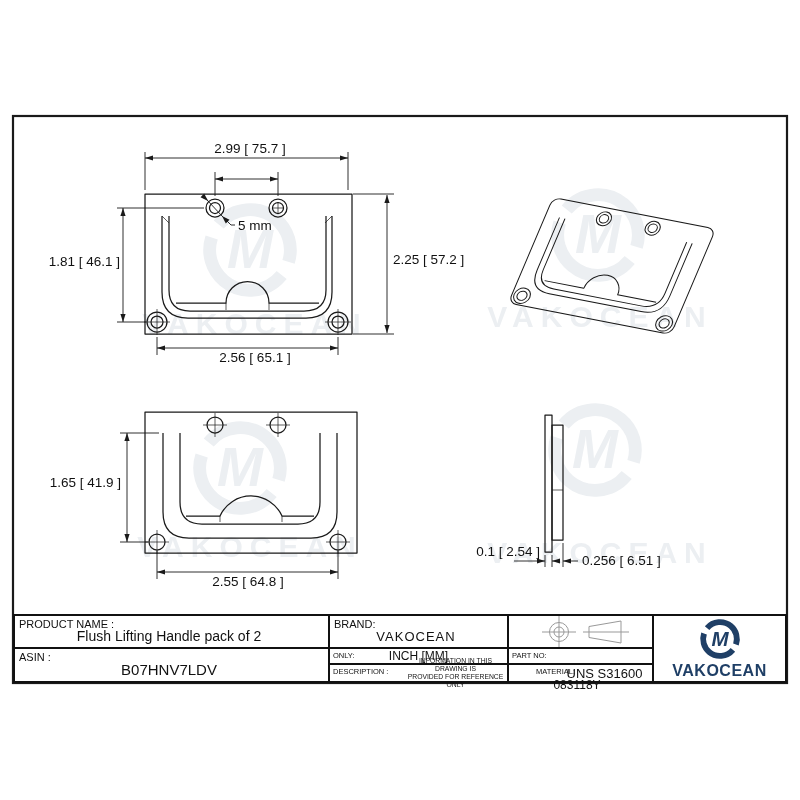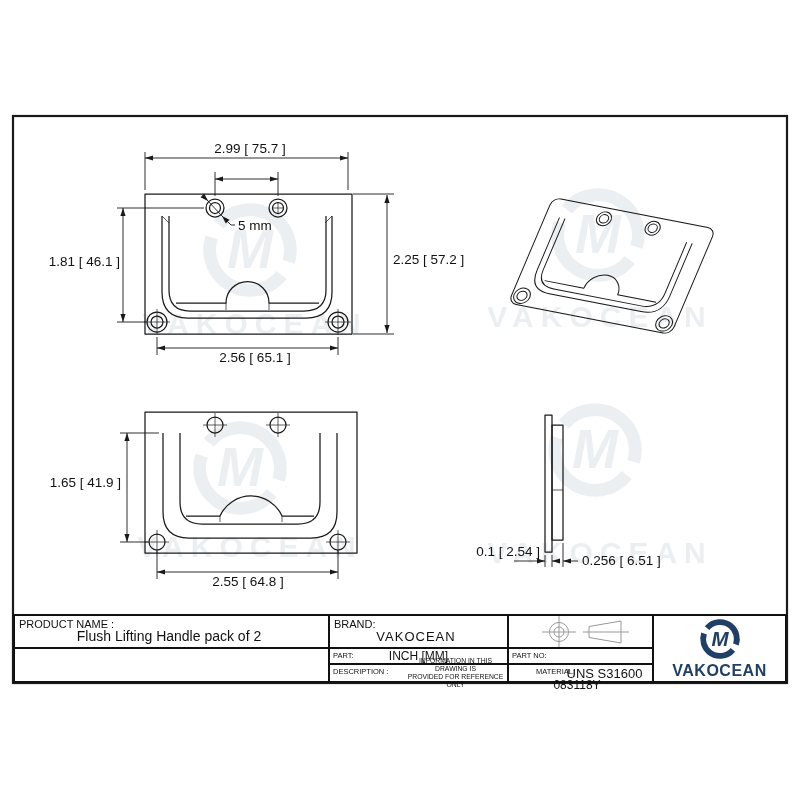--- a/index.html
+++ b/index.html
@@ -213,28 +213,32 @@
     <div class="vline" style="left:492px;top:0;width:2px;height:65px;"></div>
     <div class="vline" style="left:637px;top:0;width:2px;height:65px;"></div>
     <div class="hline" style="left:0;top:31px;width:639px;height:2px;"></div>
     <div class="hline" style="left:313px;top:47px;width:326px;height:2px;"></div>
 
     <div class="cell" style="left:0;top:0;width:313px;height:31px;">
       <div class="lbl">PRODUCT NAME :</div>
       <div class="val">Flush Lifting Handle pack of 2</div>
     </div>
 
+    <div class="cell" style="left:0;top:33px;width:313px;height:32px;">
+      <div class="lbl">ASIN :</div>
+      <div class="val" style="font-size:15px;">B07HNV7LDV</div>
+    </div>
 
     <div class="cell" style="left:315px;top:0;width:177px;height:31px;">
       <div class="lbl">BRAND:</div>
       <div class="val" style="font-size:13px;letter-spacing:1px;">VAKOCEAN</div>
     </div>
 
     <div class="cell" style="left:315px;top:33px;width:177px;height:14px;">
-      <div class="sl">PART:</div>
+      <div class="sl">ONLY:</div>
       <div class="vmid" style="font-size:12px;">INCH [MM]</div>
     </div>
 
     <div class="cell" style="left:315px;top:49px;width:177px;height:16px;">
       <div class="sl">DESCRIPTION :</div>
       <div class="desc-val">
         <div>INFORMATION IN THIS DRAWING IS</div>
         <div>PROVIDED FOR REFERENCE ONLY</div>
       </div>
     </div>

